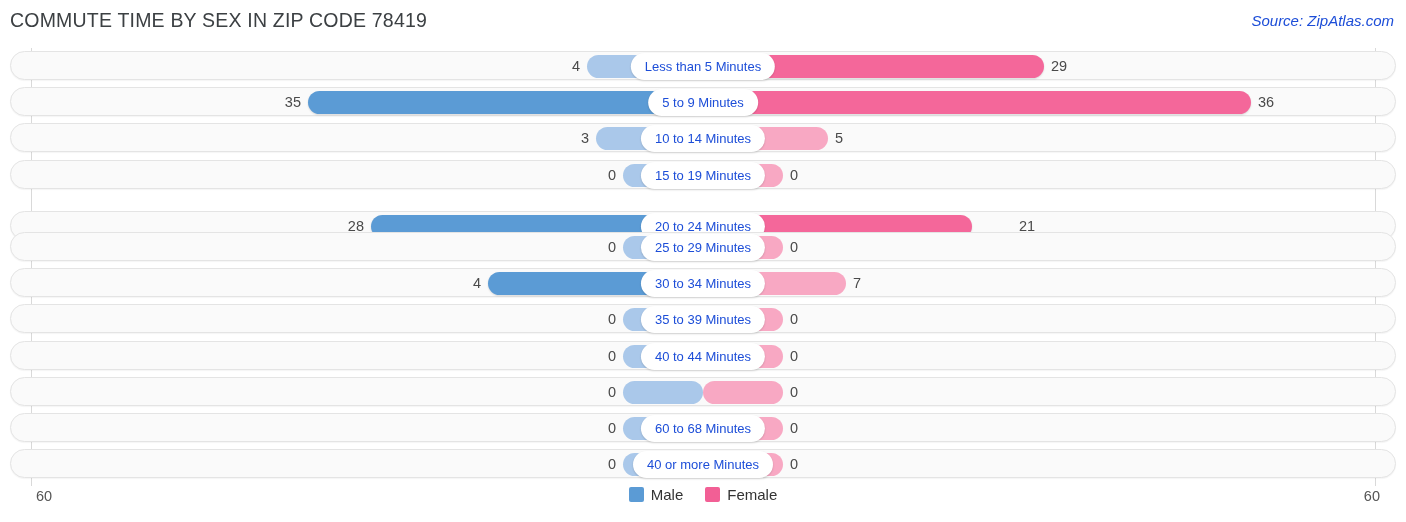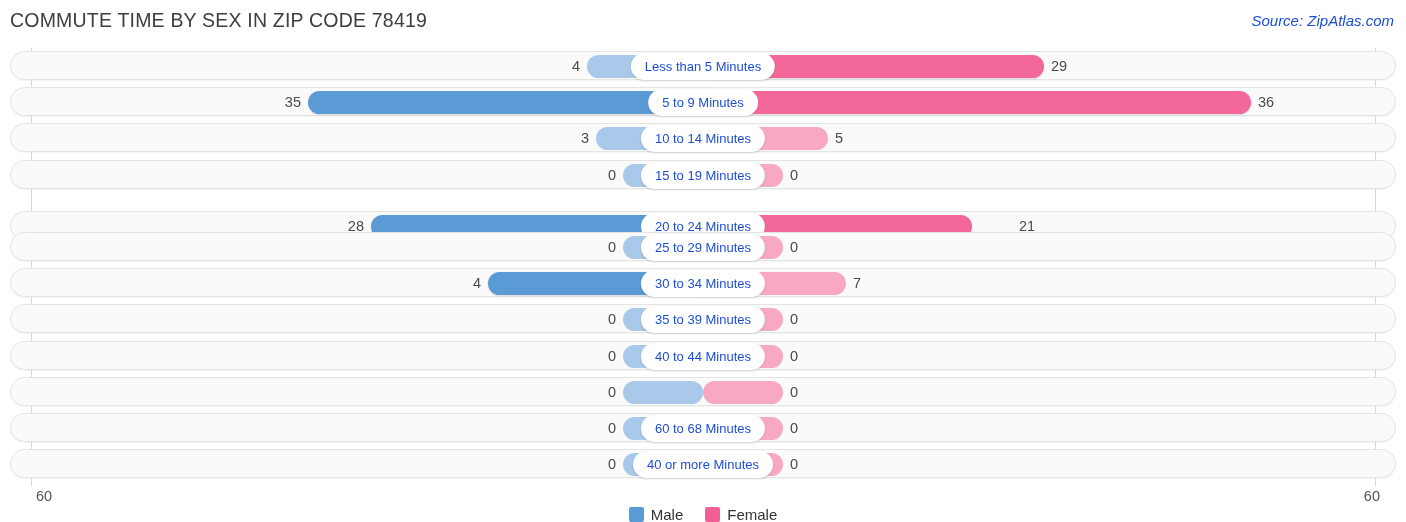--- a/index.html
+++ b/index.html
@@ -119,21 +119,20 @@
 
   .legend {
     position: absolute;
     top: 486px;
     left: 0;
     width: 1406px;
     display: flex;
     justify-content: center;
     align-items: center;
     gap: 22px;
-    margin-top: 20px;
   }
   .legend-item {
     display: flex;
     align-items: center;
     gap: 7px;
     font-size: 15px;
     color: #333333;
   }
   .swatch {
     width: 15px;

